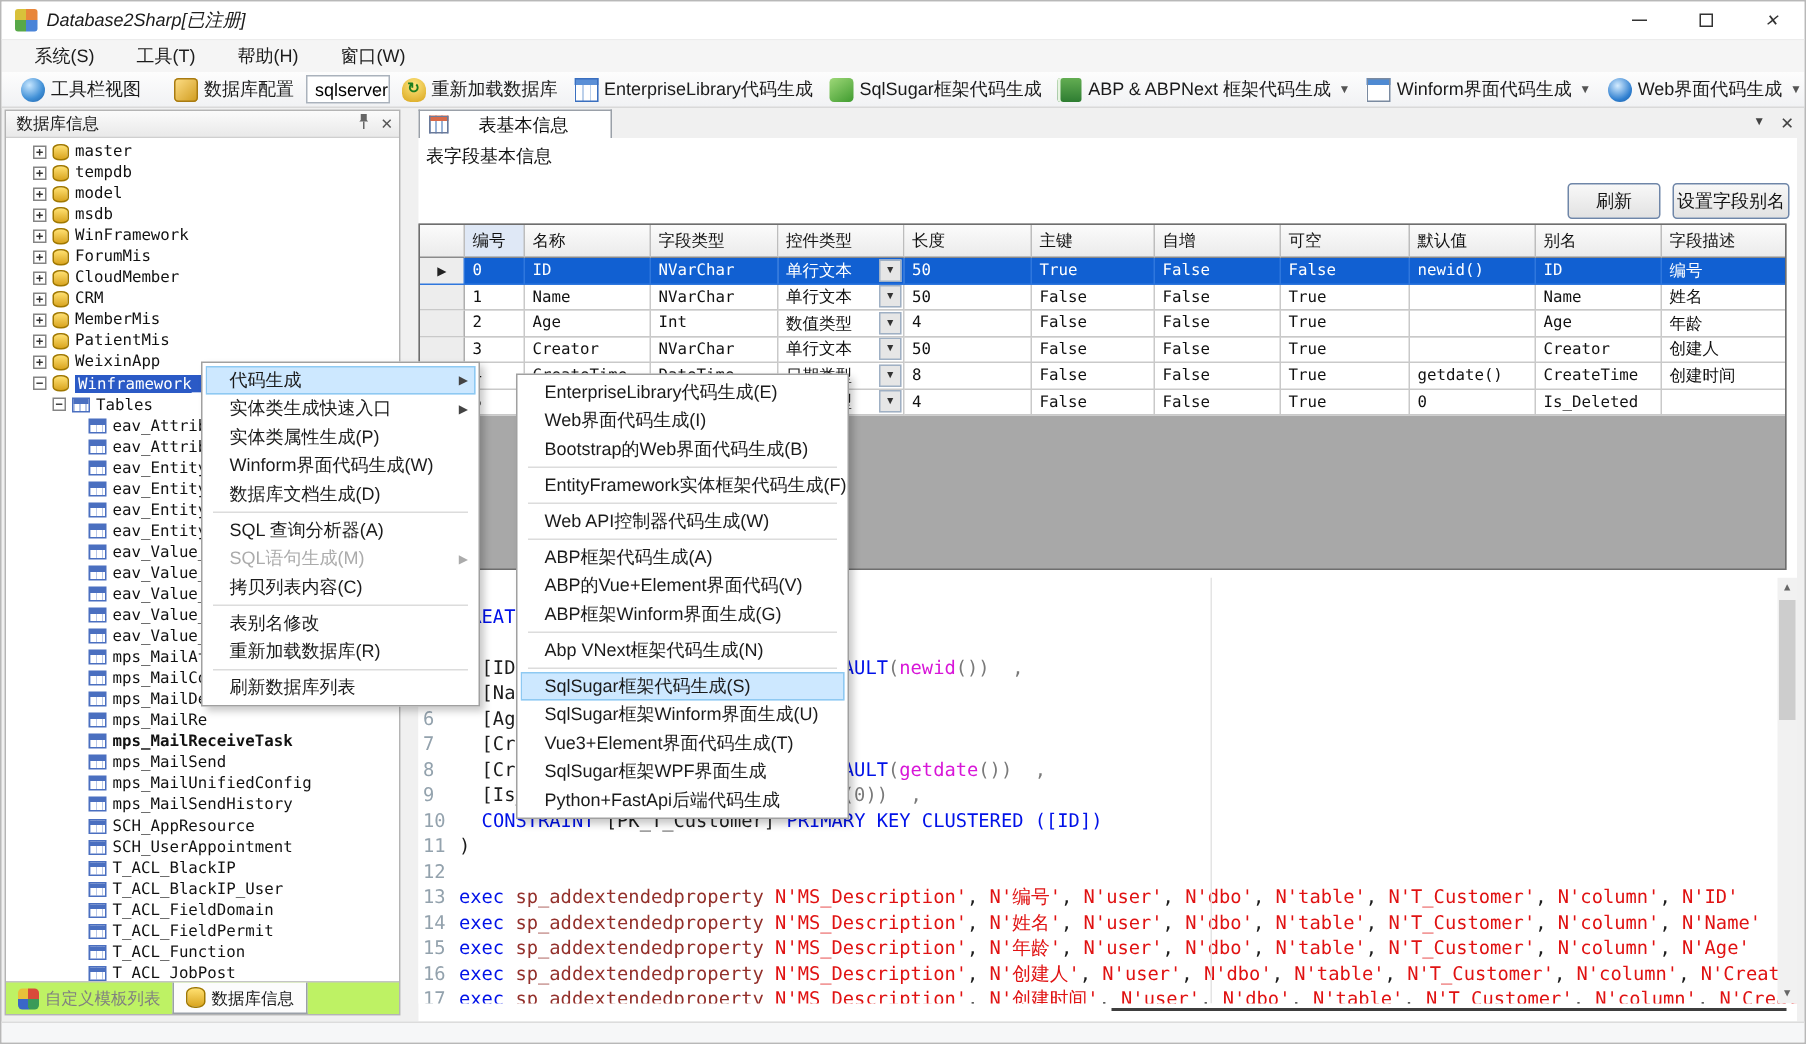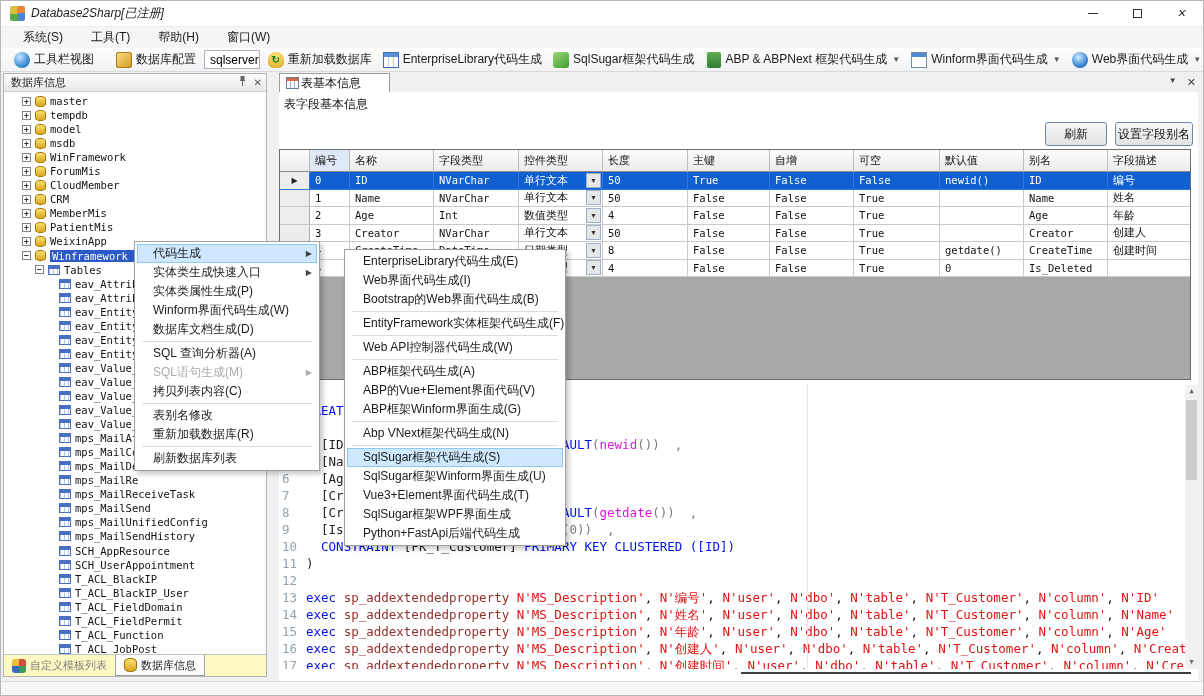--- a/index.html
+++ b/index.html
@@ -67,30 +67,30 @@
   .tnode { height:14.05px; display:flex; align-items:center; font-family:"DejaVu Sans Mono",monospace;
            font-size:10.5px; color:#111; white-space:nowrap; }
   .exp { width:9px; height:9px; border:1px solid #848484; background:#fff; flex:none;
          font:700 8px/7px "DejaVu Sans Mono",monospace; text-align:center; color:#333; margin-right:4px; }
   .tico-db { width:11px; height:11px; background:linear-gradient(#ffe070,#d9a520); border:1px solid #a07800;
              border-radius:5px/3px; flex:none; margin-right:4px; }
   .tico-tbl { width:12px; height:10px; background:#fff; border:1px solid #4a6fc0; flex:none; margin-right:4px;
               background-image:linear-gradient(#4a6fc0 0 3px, transparent 3px),
                                repeating-linear-gradient(90deg,#b9c8e8 0 1px, transparent 1px 4px); }
   .tlabel.sel { background:#2b5ac6; color:#fff; padding:0 2px; }
-  #lp-tabs { position:absolute; left:0; bottom:0; right:0; height:22px; background:#fef9c3;
+  #lp-tabs { position:absolute; left:0; bottom:0; right:0; height:22px; background:#bef264;
              border-top:1px solid #c4c4c4; display:flex; align-items:stretch; font-size:11px; }
   .lp-tab { display:flex; align-items:center; gap:4px; padding:0 8px; color:#808080; }
   .lp-tab.active { background:#fcfcfc; border:1px solid #9aa0a8; border-top:none; color:#1b1b1b; }
 
   
   #main { position:absolute; left:278px; top:72px; width:919px; bottom:14px; }
   #tabstrip { position:absolute; left:0; top:0; right:0; height:19px; }
   #doc-tab { position:absolute; left:0; top:0; height:19px; background:#fff; border:1px solid #9aa0a8;
-             border-bottom:none; display:flex; align-items:center; gap:2px; padding:0 28px 0 6px;
+             border-bottom:none; display:flex; align-items:center; gap:20px; padding:0 28px 0 6px;
              font-size:12px; color:#111; }
   .ic.table-tab-icon { width:13px; height:12px; background:#fff; box-shadow:inset 0 0 0 1px #6a7a9a;
       background-image:linear-gradient(#d86a4a 0 4px, transparent 4px),
                        repeating-linear-gradient(90deg,#9ab4d8 0 1px, transparent 1px 4px); }
   #panel-ctrl { position:absolute; right:2px; top:3px; display:flex; gap:10px; color:#444; }
   #content { position:absolute; left:0; top:19px; right:0; bottom:0; background:#fff; }
   #section-title { position:absolute; left:5px; top:4px; font-size:12px; color:#111; }
   .push-btn { position:absolute; top:30px; height:24px; border:1px solid #6f86a8;
               background:linear-gradient(#f8f8f8,#e2e2e2); border-radius:3px; font-size:12px; color:#111;
               display:flex; align-items:center; justify-content:center; }
@@ -344,21 +344,21 @@
         <span class="tlabel">mps_MailCo</span>
       </div>
       <div class="tnode" style="padding-left: 55px;">
         <span class="tico-tbl"></span>
         <span class="tlabel">mps_MailDe</span>
       </div>
       <div class="tnode" style="padding-left: 55px;">
         <span class="tico-tbl"></span>
         <span class="tlabel">mps_MailRe</span>
       </div>
-      <div class="tnode" style="padding-left: 55px;">
+      <div class="tnode" style="padding-left: 55px; font-weight: bold;">
         <span class="tico-tbl"></span>
         <span class="tlabel">mps_MailReceiveTask</span>
       </div>
       <div class="tnode" style="padding-left: 55px;">
         <span class="tico-tbl"></span>
         <span class="tlabel">mps_MailSend</span>
       </div>
       <div class="tnode" style="padding-left: 55px;">
         <span class="tico-tbl"></span>
         <span class="tlabel">mps_MailUnifiedConfig</span>

